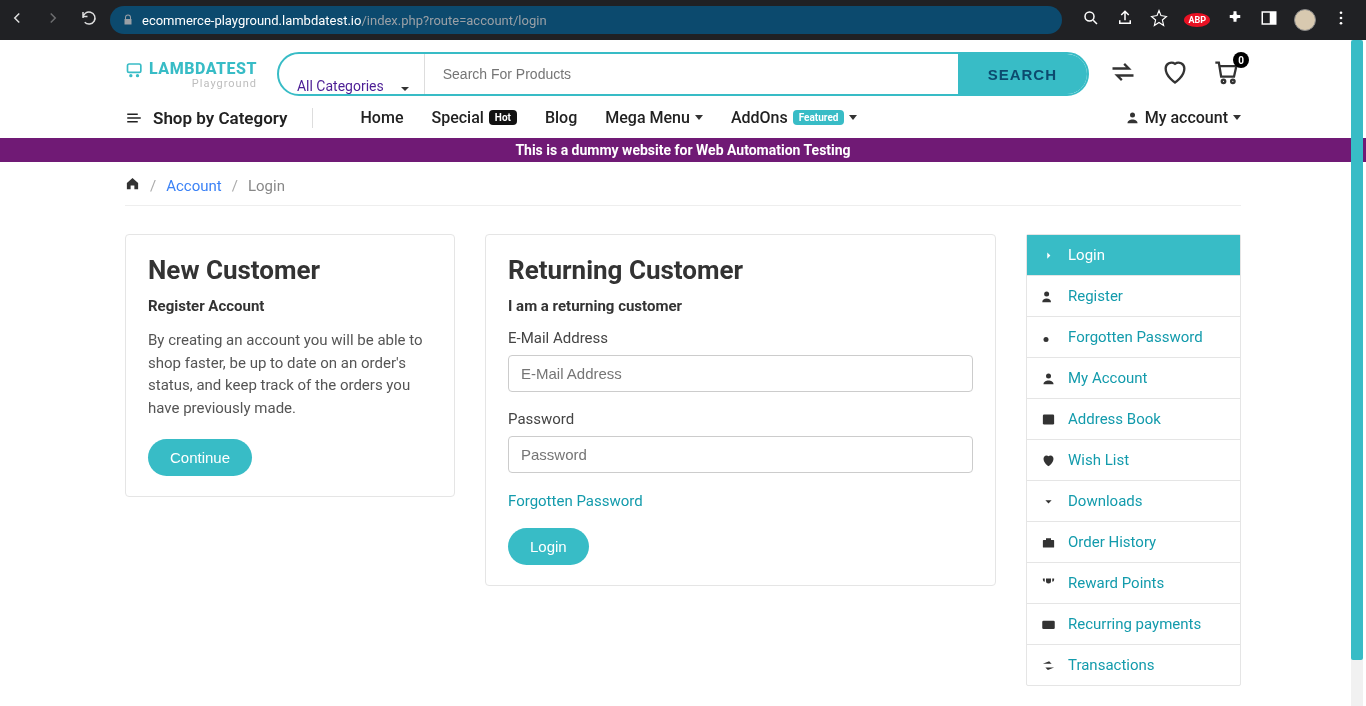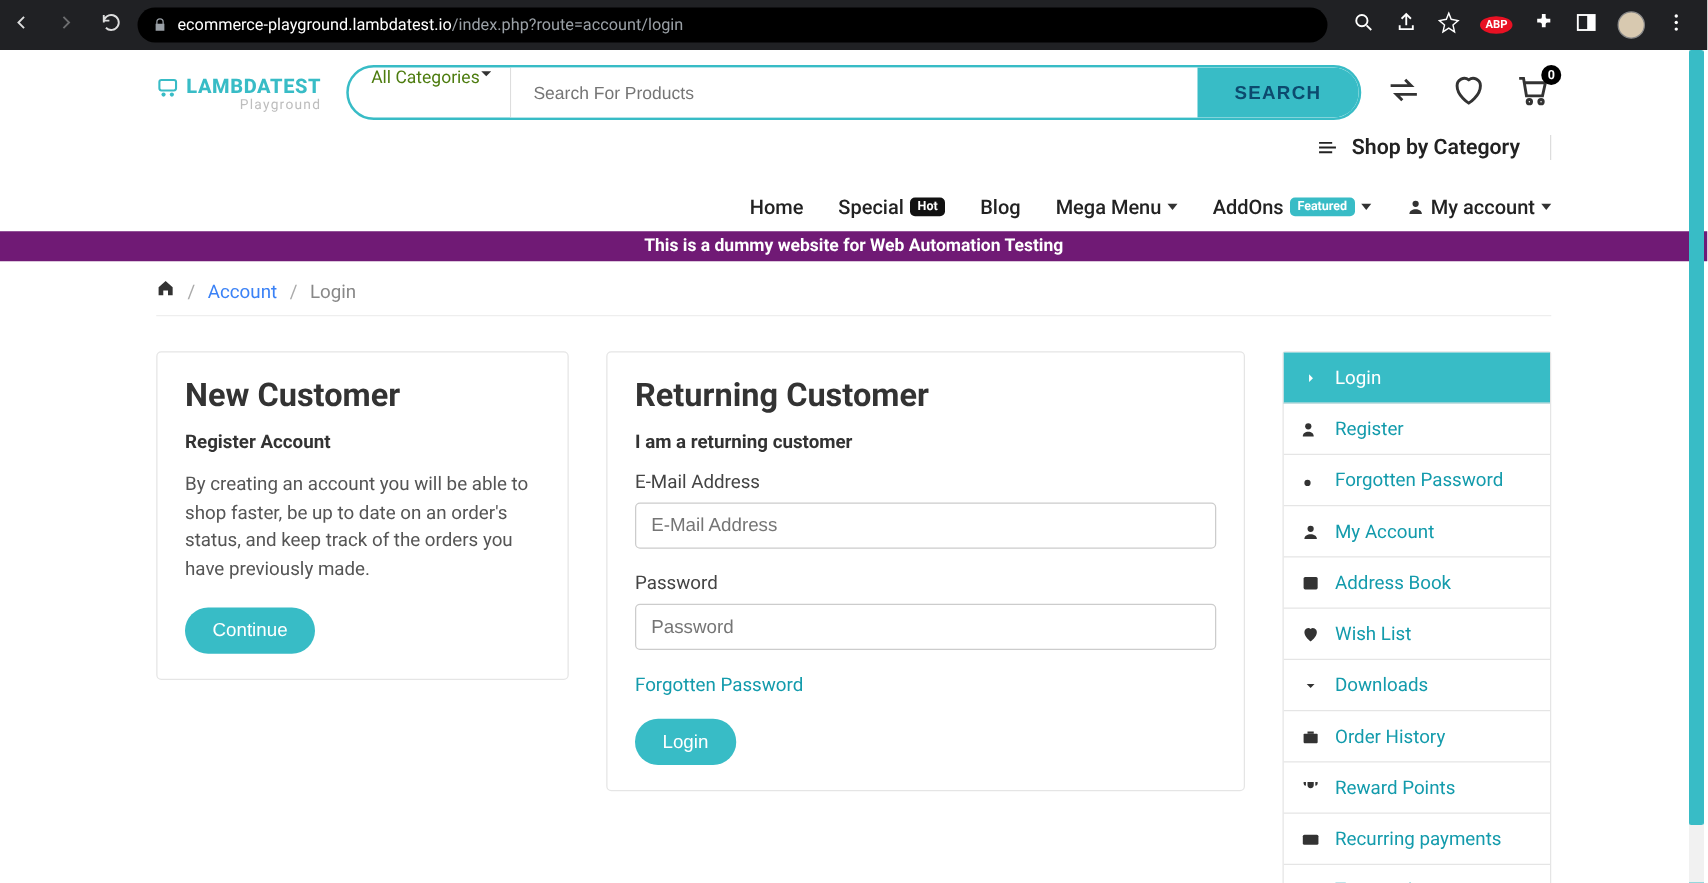--- a/index.html
+++ b/index.html
@@ -3,47 +3,47 @@
 <meta charset="utf-8">
 <style>
 * { box-sizing: border-box; margin: 0; padding: 0; }
 body { font-family: -apple-system, BlinkMacSystemFont, "Segoe UI", Roboto, "Helvetica Neue", Arial, sans-serif; background: #fff; color: #333; }
 
 
 .browser-chrome { background: #202124; height: 40px; display: flex; align-items: center; padding: 0 8px; gap: 12px; }
 .browser-nav { display: flex; gap: 18px; align-items: center; }
 .browser-nav svg { width: 18px; height: 18px; fill: #fff; opacity: 0.85; }
 .browser-nav .forward { opacity: 0.4; }
-.addr-bar { flex: 1; background: #000000; height: 28px; border-radius: 14px; display: flex; align-items: center; padding: 0 12px; gap: 8px; color: #ccc; font-size: 13px; text-align: center; }
+.addr-bar { flex: 1; background: #0c4a6e; height: 28px; border-radius: 14px; display: flex; align-items: center; padding: 0 12px; gap: 8px; color: #ccc; font-size: 13px; text-align: center; }
 .addr-bar svg { width: 12px; height: 12px; fill: #9aa0a6; }
 .addr-domain { color: #fff; }
 .addr-path { color: #9aa0a6; }
 .browser-actions { display: flex; gap: 16px; align-items: center; padding: 0 8px; }
 .browser-actions svg { width: 18px; height: 18px; fill: #fff; }
 .abp-badge { background: #e81123; color: #fff; font-size: 9px; font-weight: bold; padding: 2px 4px; border-radius: 50%; }
 .avatar-circle { width: 22px; height: 22px; border-radius: 50%; background: #d8c9b0; border: 1px solid #888; }
 
 
 .site-header { max-width: 1140px; margin: 0 auto; padding: 12px 12px 8px; display: flex; align-items: center; gap: 20px; }
 .logo { display: flex; flex-direction: column; align-items: flex-start; min-width: 130px; }
 .logo-top { display:flex; align-items:center; gap:4px; }
 .logo-text { color: #38bcc6; font-weight: 800; letter-spacing: 0.5px; font-size: 16px; }
 .logo-sub { color: #bdbdbd; font-size: 11px; letter-spacing: 1px; margin-top: -2px; align-self: flex-end; }
 .search-wrap { flex: 1; display: flex; align-items: center; border: 2px solid #38bcc6; border-radius: 24px; height: 44px; overflow: hidden; }
-.search-cat { padding: 0 14px 0 18px; color: #4d7c0f; font-size: 14px; display: flex; align-items: flex-start; gap: 0; border-right: 1px solid #ddd; height: 100%; }
+.search-cat { padding: 0 14px 0 18px; color: #4c1d95; font-size: 14px; display: flex; align-items: flex-end; gap: 16px; border-right: 1px solid #ddd; height: 100%; }
 .search-cat svg { width: 10px; height: 10px; fill: #333; }
 .search-input { flex: 1; border: none; outline: none; padding: 0 18px; font-size: 14px; color: #555; height: 100%; }
 .search-btn { background: #38bcc6; color: #0c4a6e; border: none; font-weight: 700; font-size: 15px; letter-spacing: 1px; padding: 0 30px; height: 100%; cursor: pointer; }
 .header-icons { display: flex; gap: 24px; align-items: center; }
 .header-icons .hicon { position: relative; }
 .header-icons svg { width: 28px; height: 28px; stroke: #333; fill: none; stroke-width: 2; }
 .cart-badge { position: absolute; top: -6px; right: -8px; background: #000; color: #fff; font-size: 10px; font-weight: bold; border-radius: 50%; width: 16px; height: 16px; display: flex; align-items: center; justify-content: center; }
 
 
-.nav-bar { max-width: 1140px; margin: 0 auto; padding: 4px 12px 10px; display: flex; align-items: flex-end; gap: 28px; flex-direction: column; }
+.nav-bar { max-width: 1140px; margin: 0 auto; padding: 4px 12px 10px; display: flex; align-items: flex-start; gap: 28px; }
 .shop-cat { display: flex; align-items: center; gap: 10px; font-weight: 600; font-size: 17px; color: #222; padding-right: 24px; border-right: 1px solid #ddd; }
 .shop-cat svg { width: 18px; height: 18px; stroke: #222; fill: none; stroke-width: 2;}
 .nav-list { display: flex; gap: 28px; align-items: center; flex: 1; padding-left: 20px;}
 .nav-item { font-size: 16px; color: #222; font-weight: 500; display: flex; align-items: center; gap: 5px; cursor: pointer; }
 .nav-item .badge-hot { background: #111; color: #fff; font-size: 10px; font-weight: bold; padding: 2px 6px; border-radius: 4px; }
 .nav-item .badge-feat { background: #38bcc6; color: #fff; font-size: 10px; font-weight: bold; padding: 2px 6px; border-radius: 4px; }
 .caret { width:0;height:0;border-left:4px solid transparent;border-right:4px solid transparent;border-top:5px solid #333; display:inline-block;}
 .nav-item svg.user { width: 15px; height: 15px; fill: #333; }
 
 

